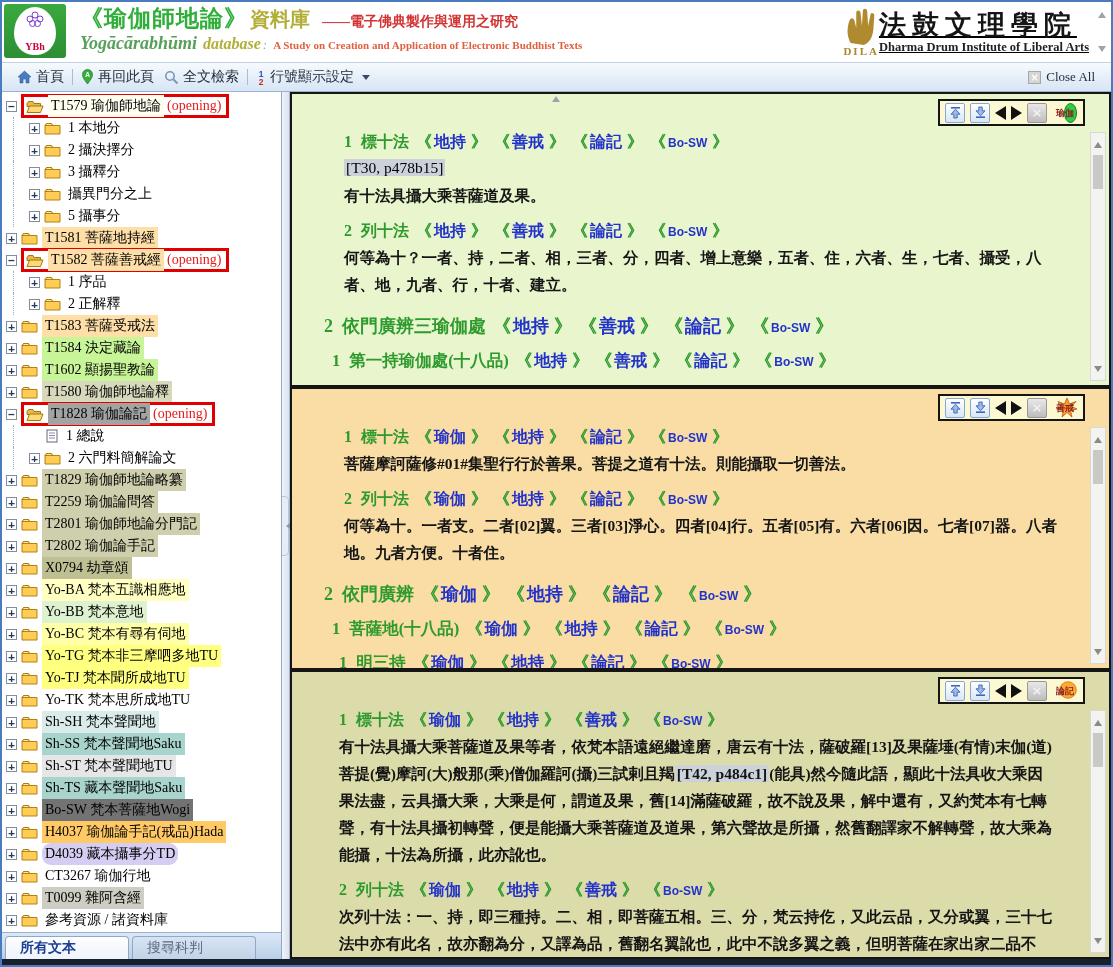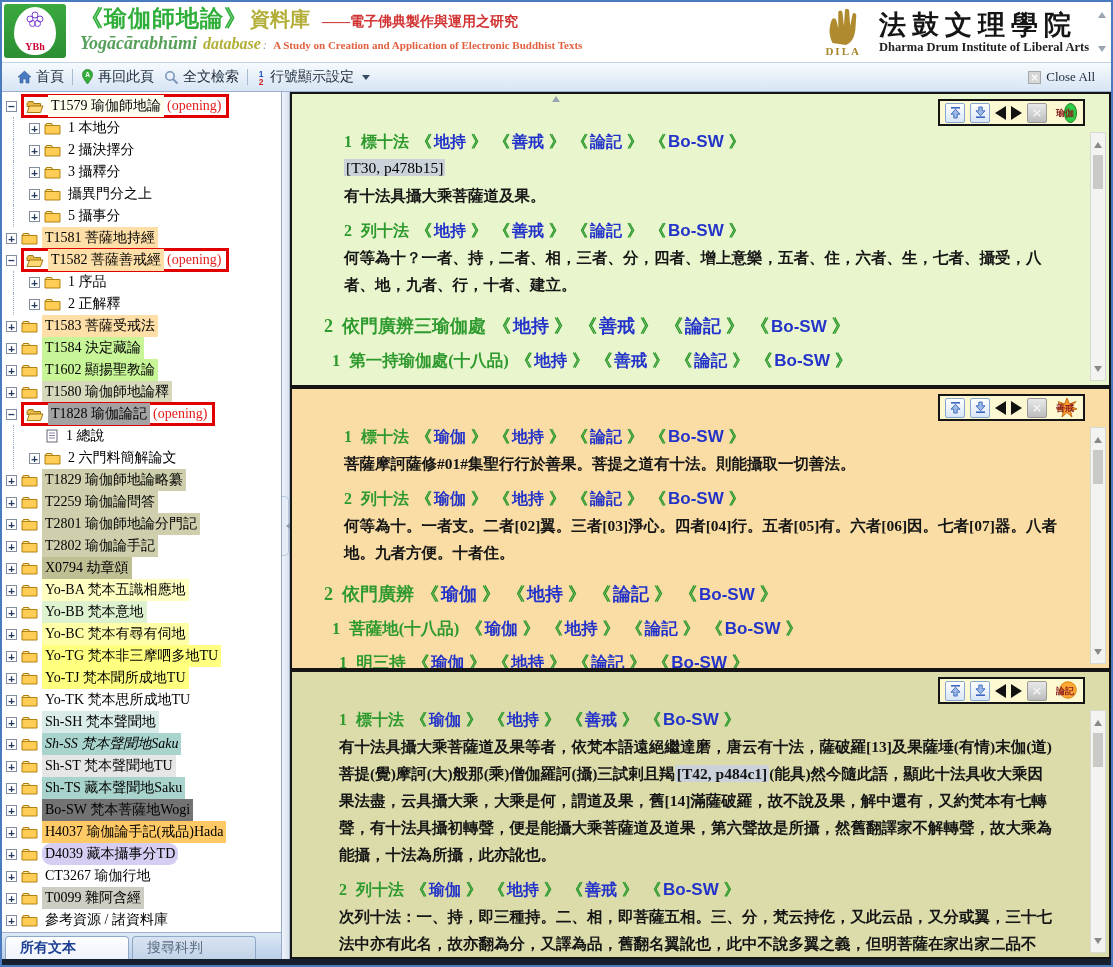--- a/index.html
+++ b/index.html
@@ -17,21 +17,21 @@
   .t1 .zh { font:bold 23px/26px "Liberation Serif","DejaVu Serif",serif; color:#2fae3a; letter-spacing:1px; }
   .t1 .db { font:bold 20px "Liberation Serif",serif; color:#b2ae38; margin-left:2px; }
   .t1 .sub { font:bold 14px "Liberation Serif",serif; color:#d23333; margin-left:12px; }
   .t2 .en { font:italic bold 18px "Liberation Serif","DejaVu Serif",serif; color:#57a05a; }
   .t2 .endb { font:italic bold 16px "Liberation Serif",serif; color:#b2ae38; margin-left:6px; }
   .t2 .colon { font:italic 13px "Liberation Serif",serif; color:#8fae8f; margin-left:2px; }
   .t2 .ensub { font:bold 11px "Liberation Serif",serif; color:#e2603f; margin-left:6px; }
   .dila { margin-left:auto; display:flex; align-items:center; padding-right:22px; }
   .dila-logo { display:flex; flex-direction:column; align-items:center; }
   .dila-acro { font:bold 11px "Liberation Serif",serif; color:#a8862c; letter-spacing:2px; }
-  .dila-names { margin-left:18px; }
+  .dila-names { margin-left:0;text-decoration:underline; }
   .dila-zh { font:bold 27px/30px "Liberation Serif","DejaVu Serif",serif; color:#151515; letter-spacing:6px; }
   .dila-en { font:bold 12.5px "Liberation Serif",serif; color:#222; }
   .hdr-scroll { position:absolute; right:3px; top:6px; bottom:6px; width:12px; display:flex; flex-direction:column; justify-content:space-between; align-items:center; }
   .tri-up-sm { width:0; height:0; border:4px solid transparent; border-bottom:6px solid #9aa3ae; }
   .tri-down-sm { width:0; height:0; border:4px solid transparent; border-top:6px solid #9aa3ae; }
 
   
   .toolbar { height:30px; flex:none; background:linear-gradient(#f6fafd,#d7e5f5); border-top:1px solid #c2d2e6; border-bottom:1px solid #9ab0cc; display:flex; align-items:center; padding:0 10px; font:14px "Liberation Serif","DejaVu Serif",serif; color:#1c2a3a; }
   .tb-item { display:flex; align-items:center; gap:4px; padding:2px 5px; cursor:pointer; }
   .tb-sep { width:1px; height:16px; background:#a9bcd2; margin:0 3px; }
@@ -70,21 +70,21 @@
   .pcontent { padding:26px 52px 0 30px; font-family:"Liberation Serif","DejaVu Serif",serif; }
   .line { margin:2px 0; }
   .h { color:#2e9a2e; font-weight:bold; margin:12px 0 2px; }
   .sz-s { font-size:16px; }
   .sz-m { font-size:16.5px; }
   .sz-l { font-size:18px; margin-top:16px; }
   .hnum { margin-right:9px; }
   .lb { margin-left:7px; color:#2e9a2e; }
   .rb { margin-left:5px; color:#2e9a2e; }
   .plink { color:#2333c9; text-decoration:none; font-weight:bold; margin-left:2px; cursor:pointer; }
-  .plink.latin { font-family:"Liberation Sans","DejaVu Sans",sans-serif; font-size:17px; }
+  .plink.latin { font-family:"Liberation Sans","DejaVu Sans",sans-serif; font-size:12px; }
   .body { font-size:15.5px; line-height:27px; color:#151515; font-weight:bold; }
   .cite { background:#cbd2da; padding:0 2px; }
   .citeline { font-size:15.5px; line-height:25px; }
   .ind0 { margin-left:2px; } .ind1 { margin-left:10px; } .ind2 { margin-left:17px; } .ind3 { margin-left:22px; }
 
   .panel-toolbar { position:absolute; top:5px; right:24px; background:#fcf9d2; border:2px solid #151515; height:27px; display:flex; align-items:center; padding:0 5px; gap:5px; z-index:4; }
   .pbtn { width:20px; height:20px; border:1px solid #86a7d4; background:linear-gradient(#ffffff,#d9e6f6); display:inline-flex; align-items:center; justify-content:center; border-radius:2px; cursor:pointer; }
   .tri { display:inline-block; width:0; height:0; cursor:pointer; }
   .tri-left { border-top:7px solid transparent; border-bottom:7px solid transparent; border-right:11px solid #111; }
   .tri-right { border-top:7px solid transparent; border-bottom:7px solid transparent; border-left:11px solid #111; }
@@ -495,21 +495,21 @@
             <span class="tlabel" style="background: rgb(217, 236, 234);">Sh-SH 梵本聲聞地</span>
           </div>
           <div class="trow">
             <span class="exp">+</span>
             <span class="ficon">
               <svg width="17" height="13" viewBox="0 0 17 13">
                 <path d="M1 4 l1.5-2.5 h5 l1 2 H16 v8.5 H1z" fill="#ffcc55" stroke="#aa7700" stroke-width="0.9"></path>
                 <path d="M1 4 l1.5-2.5 h5 l1 2 H1z" fill="#ffe9a8" stroke="#aa7700" stroke-width="0.9"></path>
               </svg>
             </span>
-            <span class="tlabel" style="background: rgb(169, 212, 205); font-style: italic;">Sh-SS 梵本聲聞地Saku</span>
+            <span class="tlabel" style="background: rgb(169, 212, 205);">Sh-SS 梵本聲聞地Saku</span>
           </div>
           <div class="trow">
             <span class="exp">+</span>
             <span class="ficon">
               <svg width="17" height="13" viewBox="0 0 17 13">
                 <path d="M1 4 l1.5-2.5 h5 l1 2 H16 v8.5 H1z" fill="#ffcc55" stroke="#aa7700" stroke-width="0.9"></path>
                 <path d="M1 4 l1.5-2.5 h5 l1 2 H1z" fill="#ffe9a8" stroke="#aa7700" stroke-width="0.9"></path>
               </svg>
             </span>
             <span class="tlabel" style="background: rgb(230, 230, 230);">Sh-ST 梵本聲聞地TU</span>

